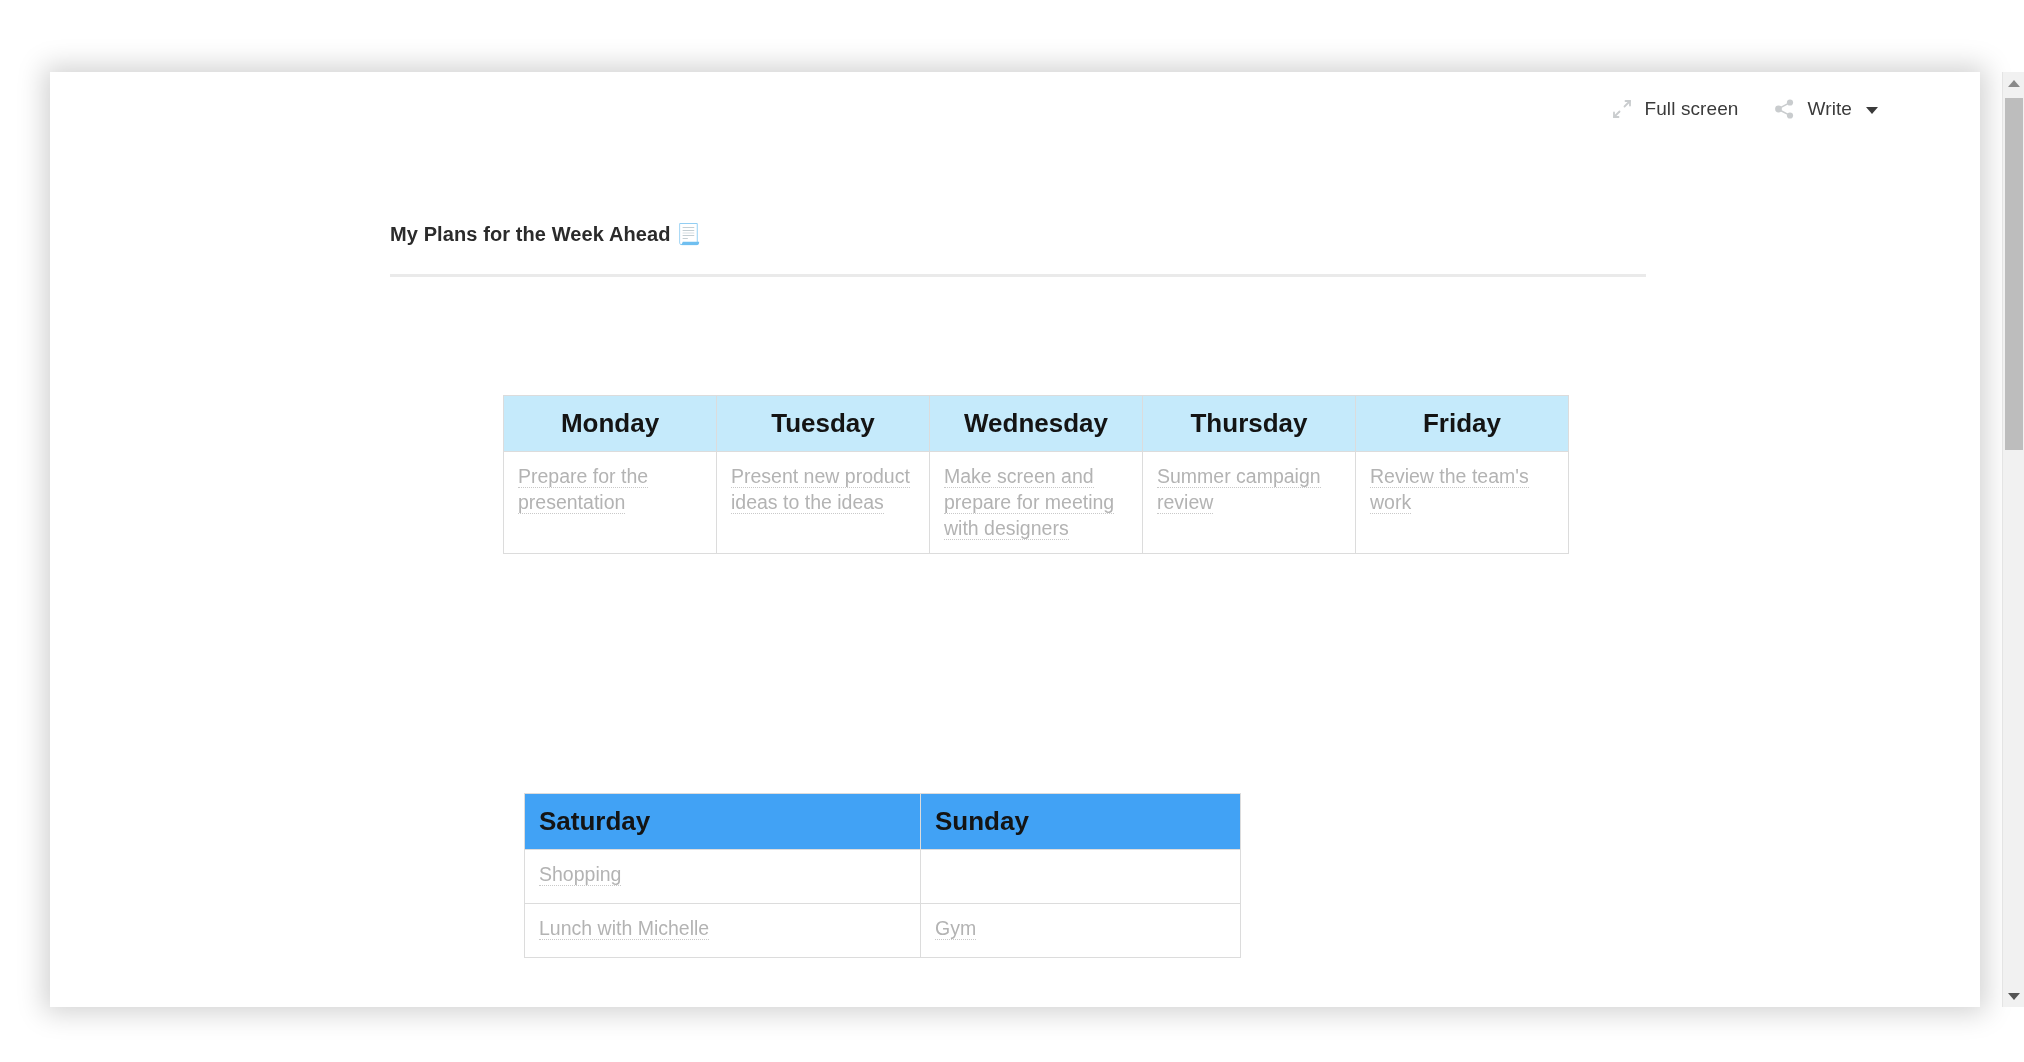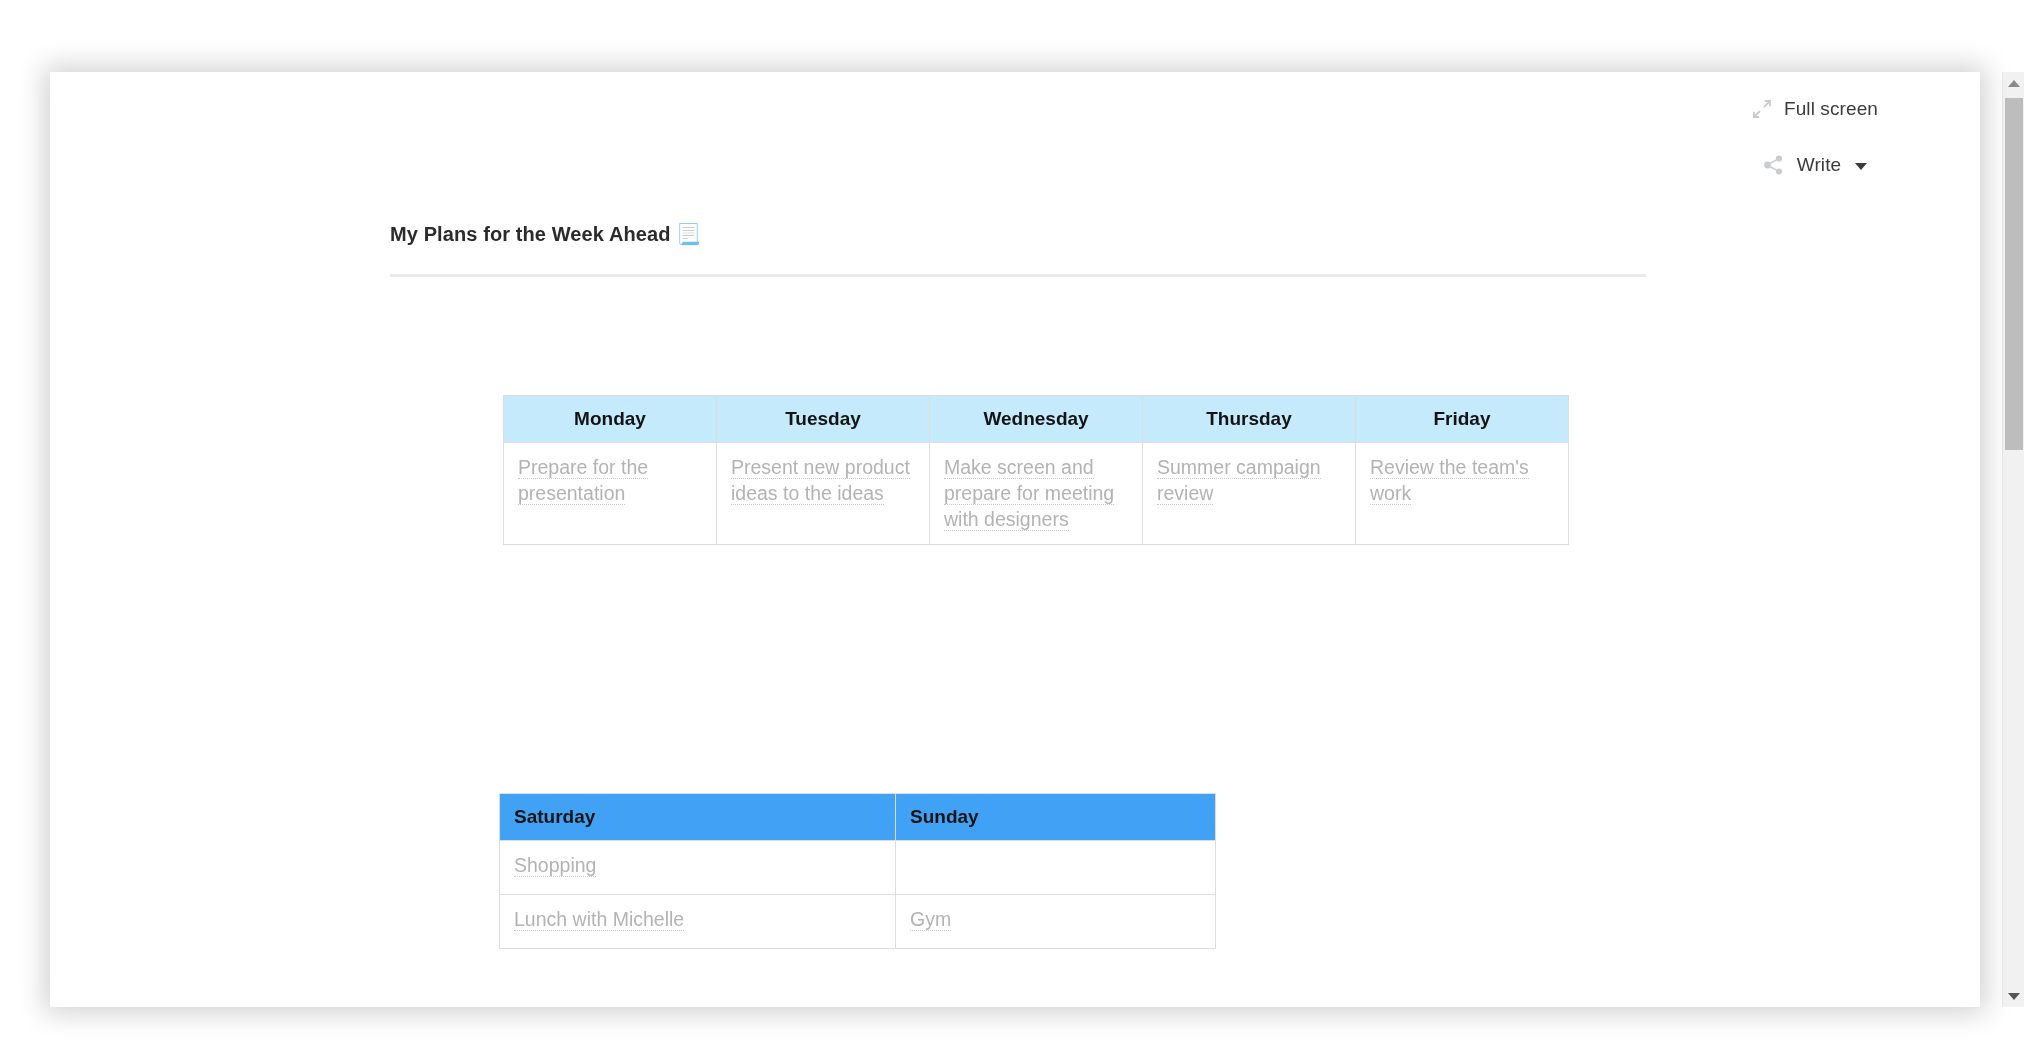--- a/index.html
+++ b/index.html
@@ -40,21 +40,20 @@
   }
 
   
   #action-bar {
     position: absolute;
     right: 80px;
     top: 26px;
     display: flex;
     align-items: center;
     gap: 34px;
-    flex-direction: column;
   }
   .action-item {
     display: flex;
     align-items: center;
     gap: 11px;
     cursor: pointer;
     user-select: none;
   }
   .action-label {
     font-size: 19px;
@@ -99,21 +98,21 @@
     position: absolute;
     border-collapse: collapse;
     table-layout: fixed;
   }
   .plan-table td, .plan-table th {
     border: 1px solid #dcdcdc;
     vertical-align: top;
     padding: 11px 14px 12px 14px;
   }
   .plan-table th {
-    font-size: 19px;
+    font-size: 26px;
     font-weight: bold;
     color: #141414;
     padding-top: 12px;
     padding-bottom: 12px;
   }
   .cell-text {
     font-size: 19.5px;
     line-height: 26px;
     color: #b3b3b3;
     border-bottom: 1px dotted #c9c9c9;
@@ -130,21 +129,21 @@
   }
   #table-weekdays th {
     background: #c5eafb;
     text-align: center;
   }
   #table-weekdays td { height: 78px; }
   #table-weekdays tr.row-tall td { height: 82px; }
 
   
   #table-weekend {
-    left: 449px;
+    left: 474px;
     top: 721px;
     width: 716px;
   }
   #table-weekend th {
     background: #41a2f5;
     text-align: left;
     padding-left: 14px;
   }
   #table-weekend td { height: 54px; }
 

